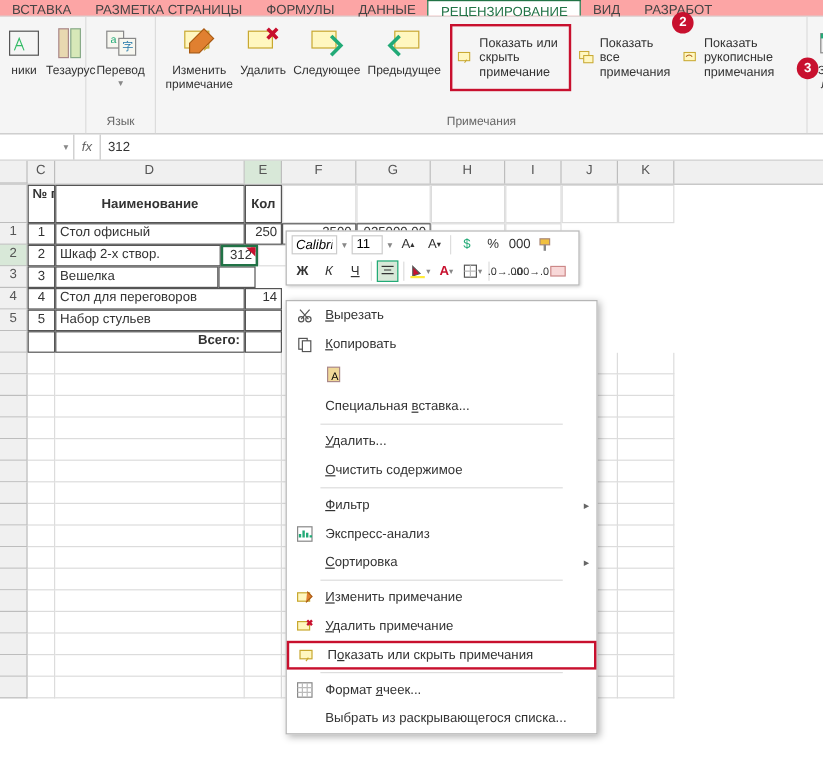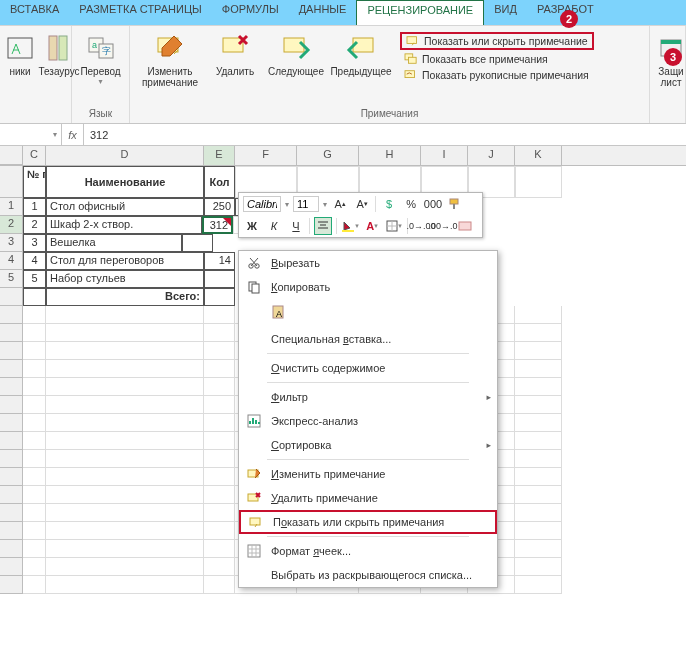--- a/index.html
+++ b/index.html
@@ -1,30 +1,30 @@
 <!DOCTYPE html>
 <html><head>
 <meta charset="utf-8">
 <style>
 * { box-sizing: border-box; margin: 0; padding: 0; }
 body { font-family: "Segoe UI", Tahoma, Arial, sans-serif; font-size: 11px; background: #fff; color: #333; width: 686px; height: 647px; overflow: hidden; position: relative; }
 
-.tabs { display: flex; background: #7dd3fc; border-bottom: 1px solid #d5d5d5; height: 26px; }
+.tabs { display: flex; background: #fca5a5; border-bottom: 1px solid #d5d5d5; height: 14px; }
 .tab { padding: 3px 10px; font-size: 11px; color: #444; cursor: pointer; text-transform: uppercase; }
 .tab.active { color: #217346; border: 1px solid #217346; border-bottom: none; background: #fff; position: relative; }
 
 .ribbon { display: flex; background: #f5f5f5; border-bottom: 1px solid #c6c6c6; height: 98px; position: relative; }
 .ribbon-group { display: flex; flex-direction: column; justify-content: space-between; padding: 4px 6px; border-right: 1px solid #dcdcdc; }
 .ribbon-group-label { text-align: center; font-size: 10px; color: #666; margin-top: 2px; }
 .ribbon-items { display: flex; align-items: flex-start; gap: 6px; }
 .big-btn { display: flex; flex-direction: column; align-items: center; width: 58px; cursor: pointer; padding: 2px; }
 .big-btn .icon { width: 32px; height: 32px; margin-bottom: 2px; }
 .big-btn .lbl { font-size: 10px; text-align: center; line-height: 1.1; color: #333; }
 
-.comments-group { display: flex; flex-direction: column; gap: 2px; padding: 2px 4px; }
+.comments-group { display: flex; flex-direction: row; gap: 2px; padding: 2px 4px; }
 .comment-line { display: flex; align-items: center; gap: 4px; font-size: 10.5px; padding: 1px 4px; cursor: pointer; }
 .comment-line.highlighted { border: 2px solid #c8102e; }
 .comment-line .small-icon { width: 14px; height: 12px; flex-shrink: 0; }
 
 .callout { position: absolute; width: 18px; height: 18px; border-radius: 50%; background: #c8102e; color: #fff; font-size: 11px; font-weight: bold; display: flex; align-items: center; justify-content: center; z-index: 10; }
 
 .formula-bar { display: flex; height: 22px; border-bottom: 1px solid #c6c6c6; align-items: center; background: #fff; }
 .namebox { width: 62px; border-right: 1px solid #c6c6c6; padding: 0 4px; font-size: 11px; height: 100%; display: flex; align-items: center; }
 .fx-btn { width: 22px; text-align: right; color: #666; border-right: 1px solid #c6c6c6; height: 100%; display: flex; align-items: center; justify-content: center; font-style: italic; }
 .formula-val { padding: 0 6px; font-size: 11px; }
@@ -225,21 +225,21 @@
     <div class="cell" style="width:31px;text-align:right;position:relative"><span>250</span></div>
     <div class="cell" style="width:62px;text-align:right;border:1px solid #555">2500</div>
     <div class="cell" style="width:62px;text-align:right;border:1px solid #555">025000,00</div>
     <div class="cell" style="width:62px;border:1px solid #dcdcdc"></div>
     <div class="cell" style="width:47px;border:1px solid #dcdcdc"></div>
   </div>
 
   <div class="row data-table">
     <div class="row-header" style="background:#d8e8d8">2</div>
     <div class="cell" style="width:23px;text-align:center">2</div>
-    <div class="cell" style="width:156px">Шкаф 2-х створ.</div>
+    <div class="cell" style="width:138px">Шкаф 2-х створ.</div>
     <div class="cell selected-cell comment-marker" style="width:31px;text-align:right;position:relative"><span>312</span></div>
     <div class="cell" style="width:62px;border:1px solid #dcdcdc"></div>
   </div>
 
   <div class="row data-table">
     <div class="row-header">3</div>
     <div class="cell" style="width:23px;text-align:center">3</div>
     <div class="cell" style="width:136px">Вешелка</div>
     <div class="cell" style="width:31px"></div>
   </div>
@@ -545,20 +545,24 @@
         </svg>
       </div>
   </div>
   <div class="ctx-item">
     <span class="ctx-icon"></span>
     <span>Специальная <span class="und">в</span>ставка...</span>
   </div>
   <div class="ctx-sep"></div>
   <div class="ctx-item">
     <span class="ctx-icon"></span>
+    <span><span class="und">У</span>далить...</span>
+  </div>
+  <div class="ctx-item">
+    <span class="ctx-icon"></span>
     <span><span class="und">О</span>чистить содержимое</span>
   </div>
   <div class="ctx-sep"></div>
   <div class="ctx-item ctx-sub">
     <span class="ctx-icon"></span>
     <span><span class="und">Ф</span>ильтр</span>
   </div>
   <div class="ctx-item">
     <span class="ctx-icon">
         <svg width="14" height="14">

